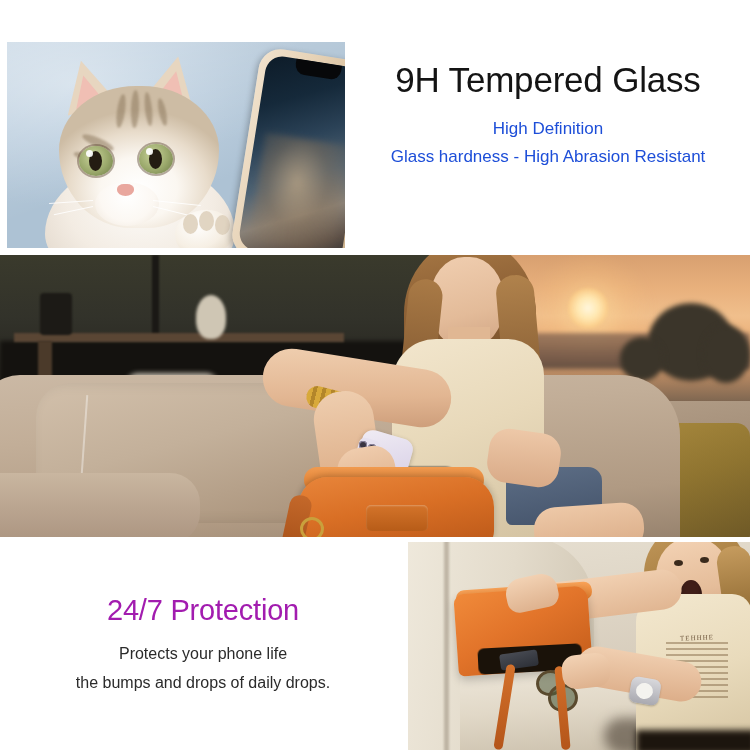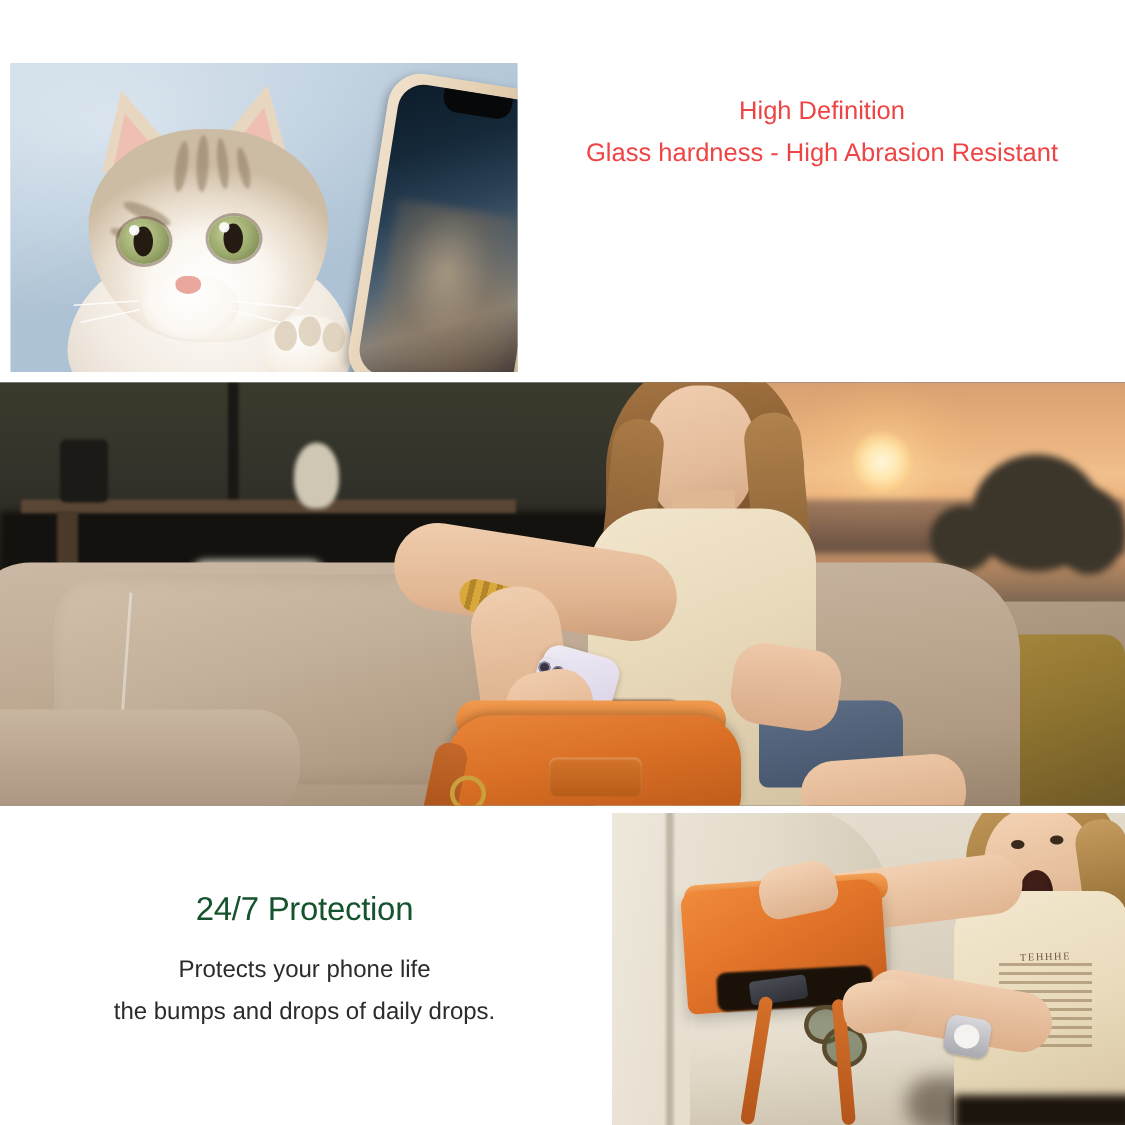--- a/index.html
+++ b/index.html
@@ -207,21 +207,21 @@
     line-height: 1.12;
     font-weight: 400;
     letter-spacing: -0.2px;
     color: #141414;
     margin: 0 0 16px 0;
   }
   .sub-line {
     font-size: 17px;
     line-height: 1.65;
     font-weight: 400;
-    color: #ef4444;
+    color: #1d4ed8;
     margin: 0;
   }
 
   
   .panel-band {
     position: absolute;
     left: 0; top: 255px;
     width: 750px; height: 282px;
     overflow: hidden;
     background: #2a271f;
@@ -520,25 +520,25 @@
   }
 
   
   .text-bottom {
     position: absolute;
     left: 10px; top: 594px;
     width: 386px;
     text-align: center;
   }
   .headline-2 {
-    font-size: 22px;
+    font-size: 29px;
     line-height: 1.12;
     font-weight: 400;
     letter-spacing: -0.2px;
-    color: #14532d;
+    color: #a21caf;
     margin: 0 0 14px 0;
   }
   .sub-line-2 {
     font-size: 16px;
     line-height: 1.78;
     font-weight: 400;
     color: #2b2b2b;
     margin: 0;
   }
 
@@ -796,20 +796,21 @@
     <div class="phone-body">
       <div class="phone-screen">
         <div class="phone-reflection"></div>
         <div class="phone-notch"></div>
       </div>
 
     </div>
   </div>
 
   <div class="text-top">
+    <h1 class="headline-1">9H Tempered Glass</h1>
     <p class="sub-line">High Definition</p>
     <p class="sub-line">Glass hardness - High Abrasion Resistant</p>
   </div>
 
   <div class="panel-band">
     <div class="band-room"></div>
     <div class="band-wall-dark"></div>
     <div class="band-lamp-pole"></div>
     <div class="band-shelf"></div>
     <div class="band-shelf-leg"></div>

